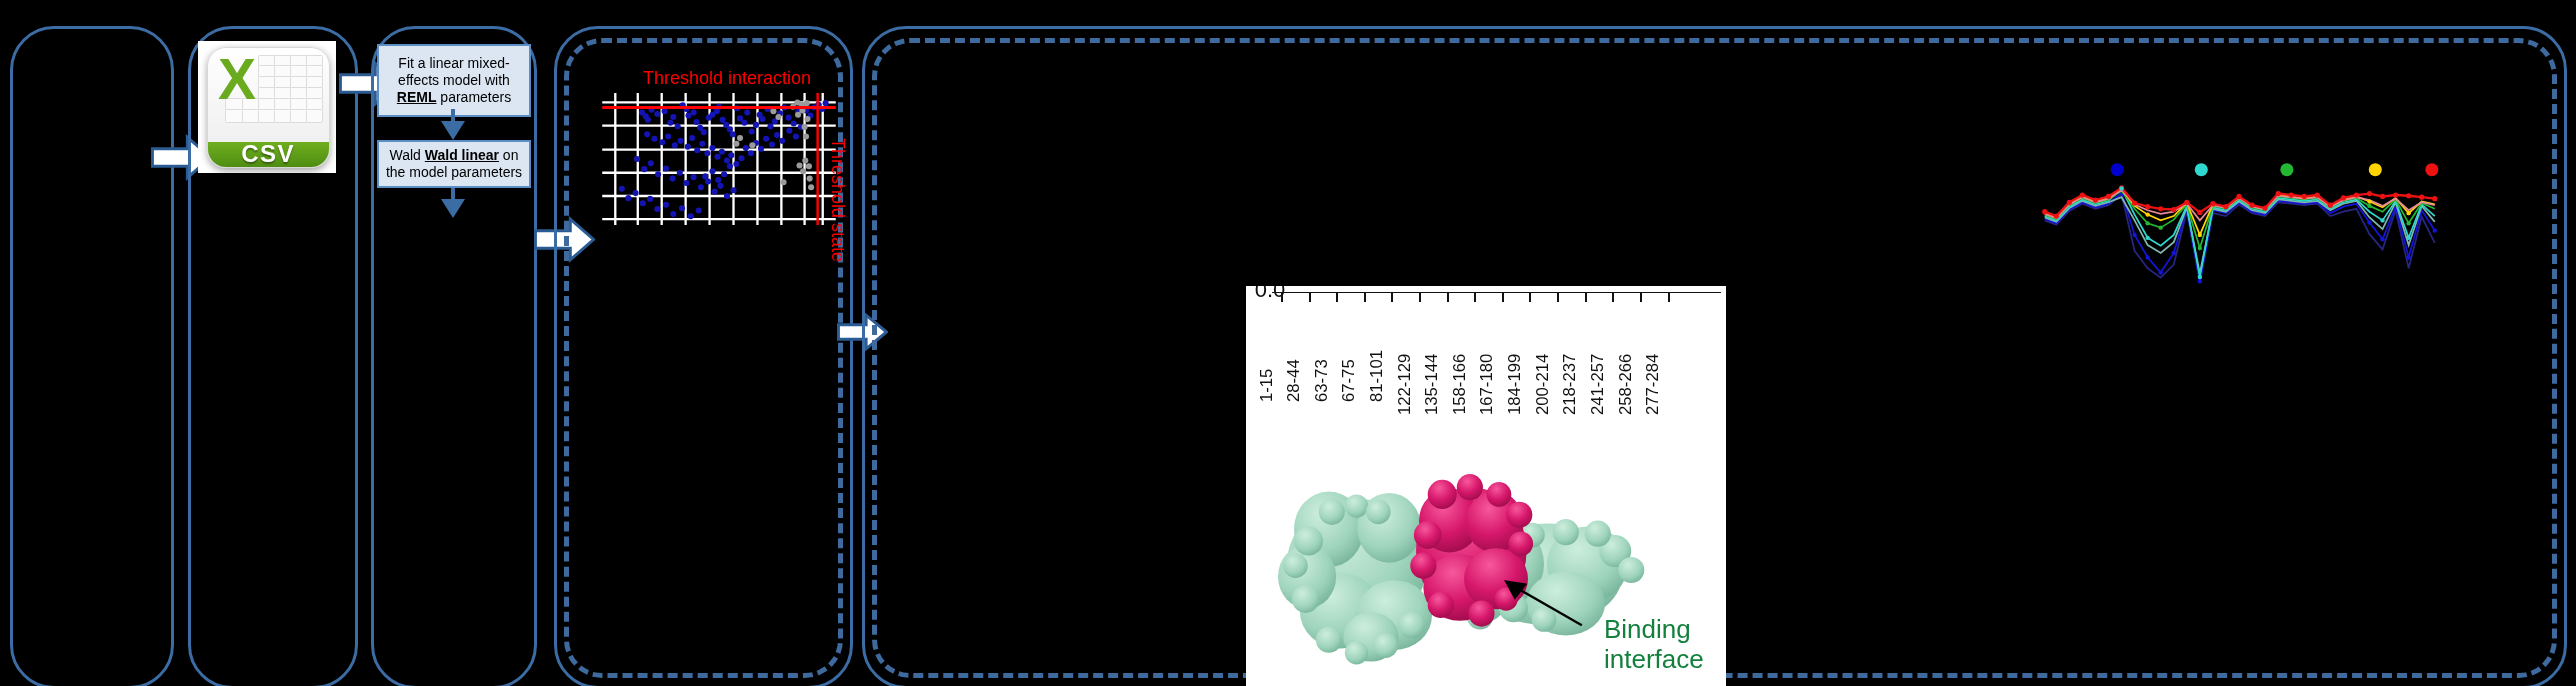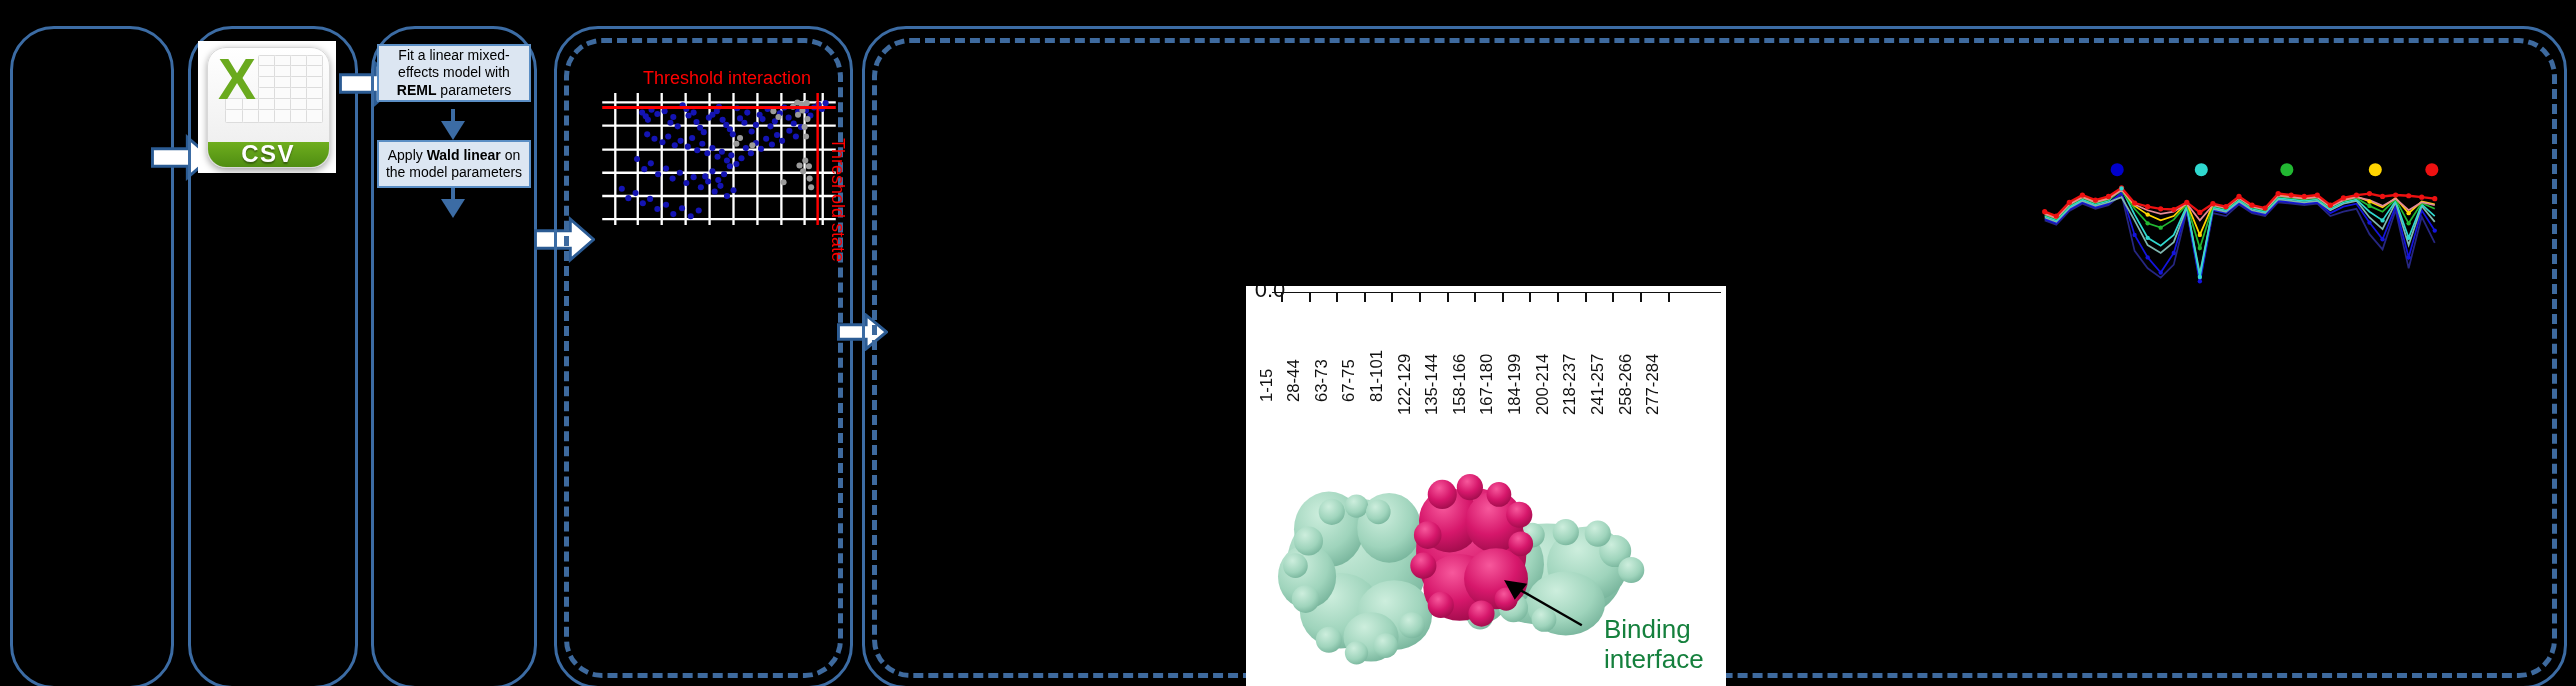--- a/index.html
+++ b/index.html
@@ -11,21 +11,21 @@
   .panel{position:absolute;border:3.6px solid #3c6ca4;border-radius:44px;box-sizing:border-box;}
   .panel-inner-dashed{position:absolute;border:5.1px dashed #3e6a9e;border-radius:38px;box-sizing:border-box;}
 
   
   .block-arrow{position:absolute;}
 
   
   .procbox{position:absolute;background:#dce6f2;border:2.2px solid #5b8ec4;box-sizing:border-box;
            display:flex;align-items:center;justify-content:center;text-align:center;
            color:#000;font-size:26px;line-height:1.22;padding:4.4px 5.8px;}
-  .procbox b{font-weight:bold;}
+  .procbox b{font-weight:bold;text-decoration:underline;}
 
   .vconn{position:absolute;background:#3c6ca4;width:3.6px;}
   .vconn-head{position:absolute;width:0;height:0;border-left:12.4px solid transparent;
               border-right:12.4px solid transparent;border-top:19px solid #3c6ca4;}
 
   
   .csv-wrap{position:absolute;background:#fff;overflow:hidden;}
   .csv-icon{position:absolute;border-radius:19px;overflow:hidden;
             background:linear-gradient(#ffffff,#ececec);
             box-shadow:0 2.9px 7.3px rgba(0,0,0,.35);border:0.7px solid #d8d8d8;}
@@ -109,37 +109,37 @@
   </div>
 
   <div class="block-arrow" style="left:339px;top:60px;width:61px;height:47px;">
     <svg width="61" height="47" viewBox="0 0 84 64">
       <polygon points="2,20 50,20 50,4 82,32 50,60 50,44 2,44" fill="#ffffff" stroke="#2b5b93" stroke-width="4"></polygon>
     </svg>
   </div>
 
   <div class="panel" style="left:371px;top:26px;width:166px;height:663px;"></div>
 
-  <div class="procbox" style="left:377px;top:44px;width:154px;height:58px;font-size:14px;">
+  <div class="procbox" style="left:377px;top:44px;width:154px;height:73px;font-size:14px;">
     <div>
       <div>Fit a linear mixed-</div>
       <div>effects model with</div>
       <div>
         <b>REML</b><span> parameters</span>
       </div>
     </div>
   </div>
 
   <div class="vconn" style="left:451px;top:109px;height:20.4px;"></div>
   <div class="vconn-head" style="left:441px;top:121px;"></div>
 
   <div class="procbox" style="left:377px;top:140px;width:154px;height:48px;font-size:14px;">
     <div>
       <div>
-        <span>Apply </span><b>Wald linear</b><span> on</span>
+        <span>Wald </span><b>Wald linear</b><span> on</span>
       </div>
       <div>the model parameters</div>
     </div>
   </div>
 
   <div class="vconn" style="left:451px;top:188px;height:20.4px;"></div>
   <div class="vconn-head" style="left:441px;top:199px;"></div>
 
 
   <div class="block-arrow" style="left:534px;top:216px;width:61px;height:47px;">

